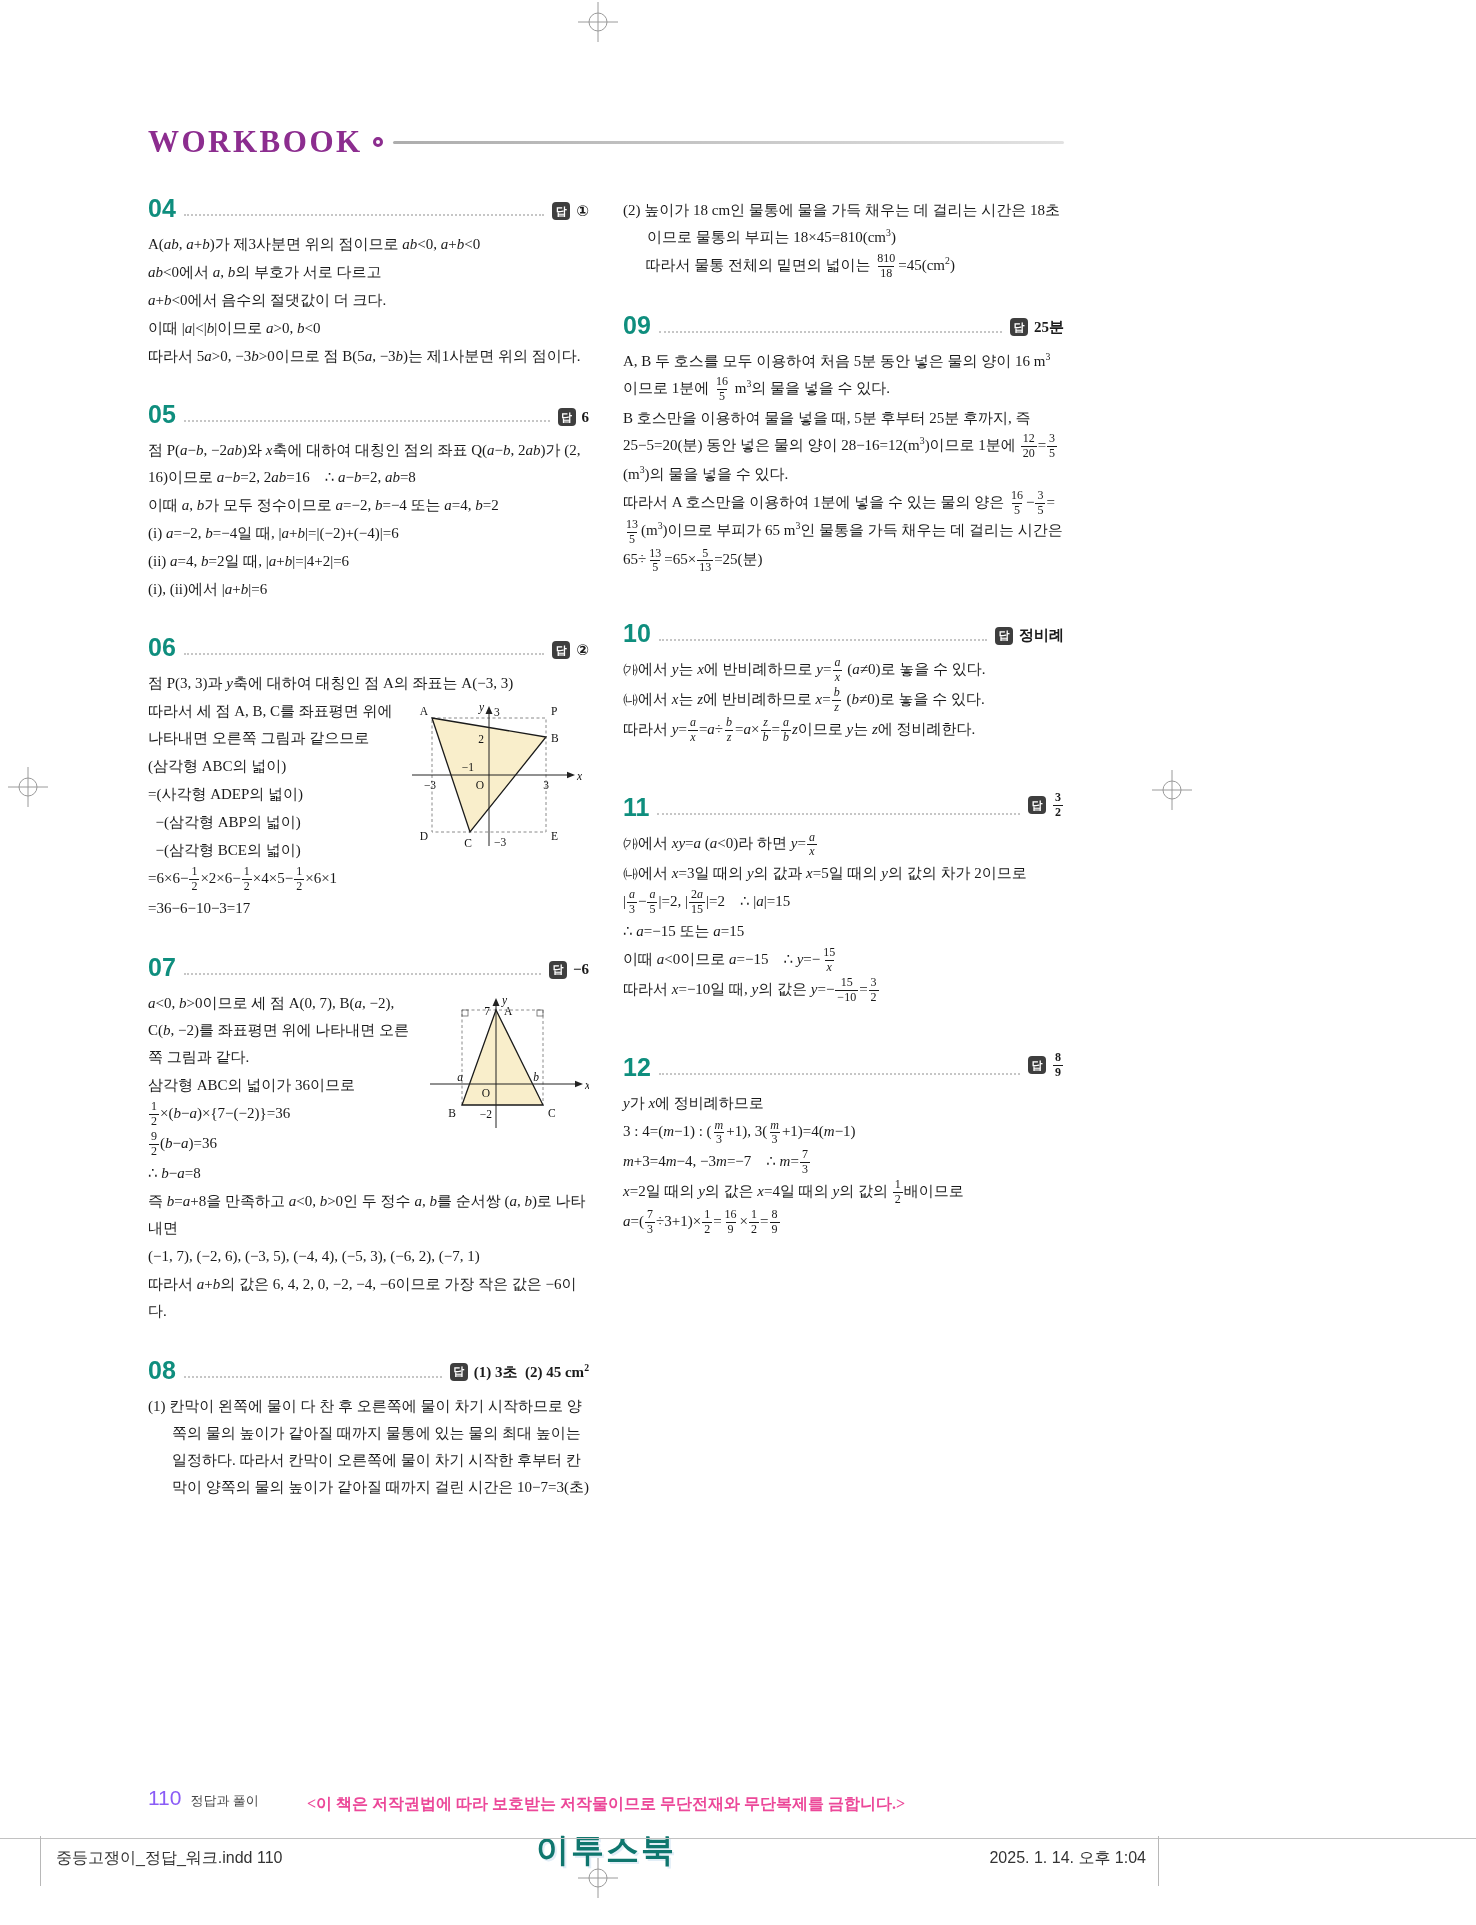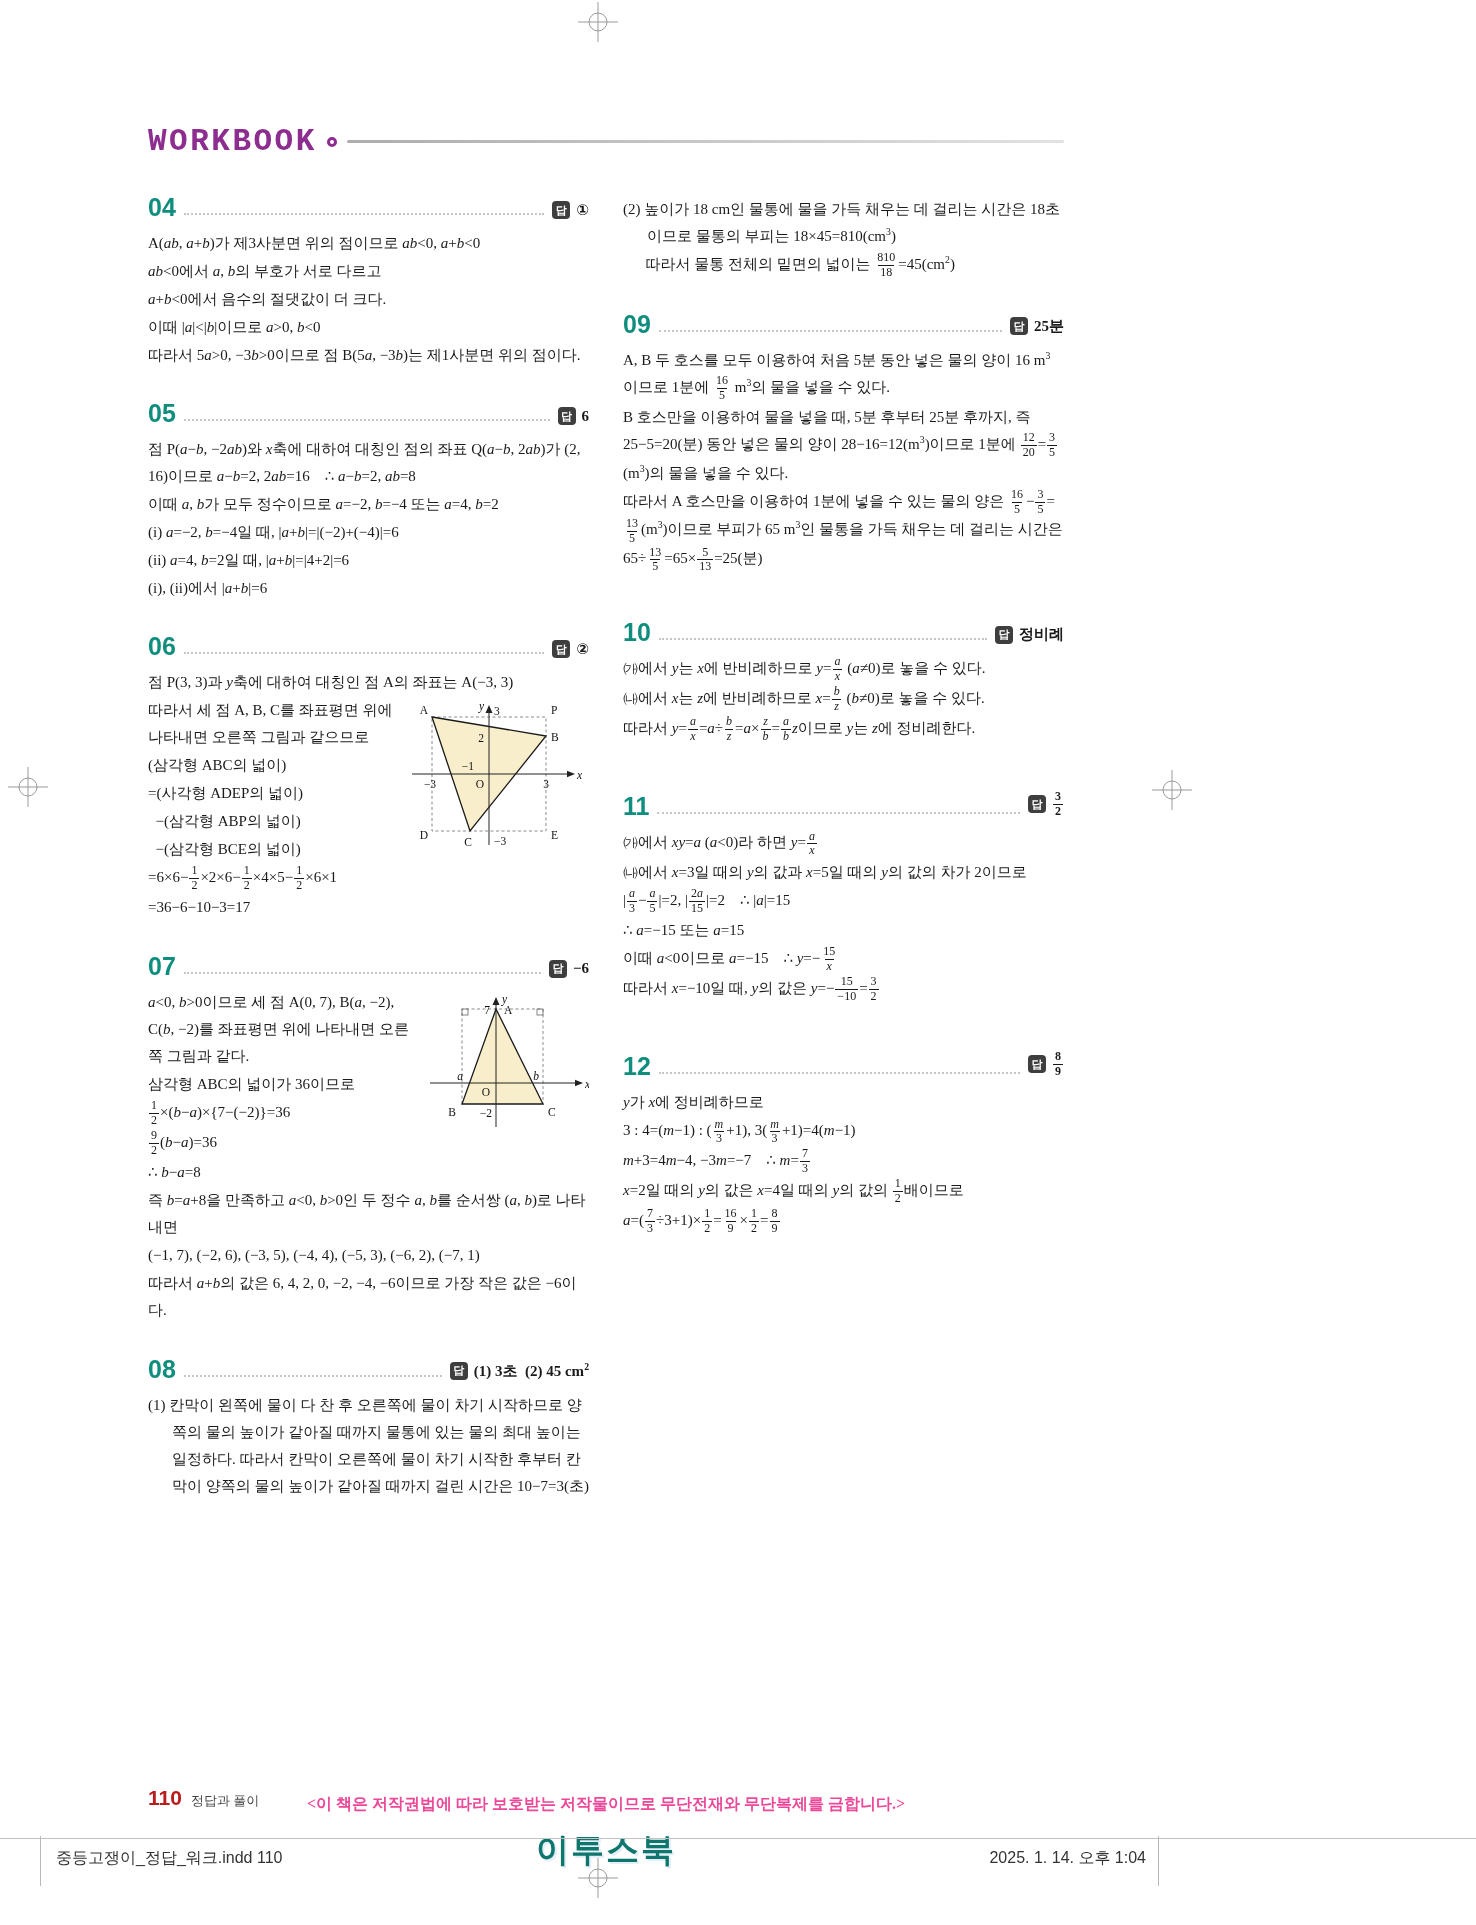--- a/index.html
+++ b/index.html
@@ -9,21 +9,21 @@
     position:relative;
     font-family:"Liberation Serif","DejaVu Sans",serif;
     color:#1a1a1a;
     overflow:hidden;
   }
   .page { position:absolute; inset:0; background:#fff; }
 
   
   .content { position:absolute; left:148px; top:124px; width:916px; }
   .wb-header { display:flex; align-items:center; gap:10px; margin-bottom:36px; }
-  .wb-title { font-family:Liberation Mono, monospace; font-weight:700; font-size:31px; letter-spacing:2.5px; color:#8c2d8f; }
+  .wb-title { font-family:Liberation Serif, serif; font-weight:700; font-size:31px; letter-spacing:2.5px; color:#8c2d8f; }
   .wb-dot { width:10px; height:10px; border:3px solid #8c2d8f; border-radius:50%; flex:0 0 auto; }
   .wb-line { flex:1; height:3px; background:linear-gradient(to right,#adadad,#e2e2e2); border-radius:2px; }
 
   
   .columns { display:flex; gap:34px; align-items:flex-start; }
   .col { width:441px; flex:0 0 441px; }
 
   .problem { margin-bottom:32px; }
   .gap-md { margin-top:22px; }
   .gap-lg { margin-top:46px; }
@@ -47,21 +47,21 @@
   sup { font-size:0.65em; }
 
   
   .wrapzone::after { content:""; display:block; clear:both; }
   .fig { float:right; margin:2px 0 6px 10px; }
   .fig text { font-family:"Liberation Serif",serif; font-size:11.5px; fill:#111; }
   .fig text.it { font-style:italic; }
 
   
   .footer-left { position:absolute; left:148px; top:1786px; display:flex; align-items:baseline; gap:9px; }
-  .pageno { font-family:"Liberation Sans",sans-serif; font-weight:700; font-size:21px; color:#b91c1c; }
+  .pageno { font-family:"Liberation Sans",sans-serif; font-weight:400; font-size:21px; color:#8b5cf6; }
   .pageno-label { font-size:13px; color:#444; }
   .watermark { position:absolute; left:148px; width:916px; top:1828px; text-align:center;
                font-family:"Liberation Sans",sans-serif; font-weight:700; font-size:33px; letter-spacing:2px;
                color:#0f766e; text-shadow:2px 2px 0 #e3eef7; }
   .copyright { position:absolute; left:148px; width:916px; top:1794px; text-align:center;
                font-size:16px; font-weight:600; color:#ec4899; }
   .trimline { position:absolute; left:0; top:1838px; width:100%; height:1px; background:#c2c2c2; }
   .croptick { position:absolute; width:1px; height:50px; background:#b8b8b8; top:1836px; }
   .croptick.left { left:40px; }
   .croptick.right { left:1158px; }

